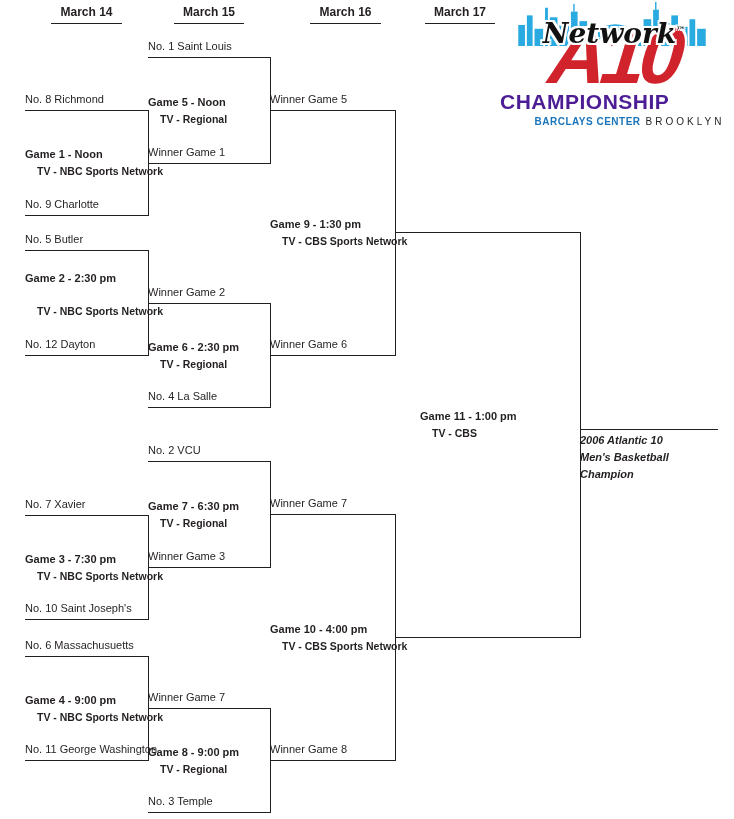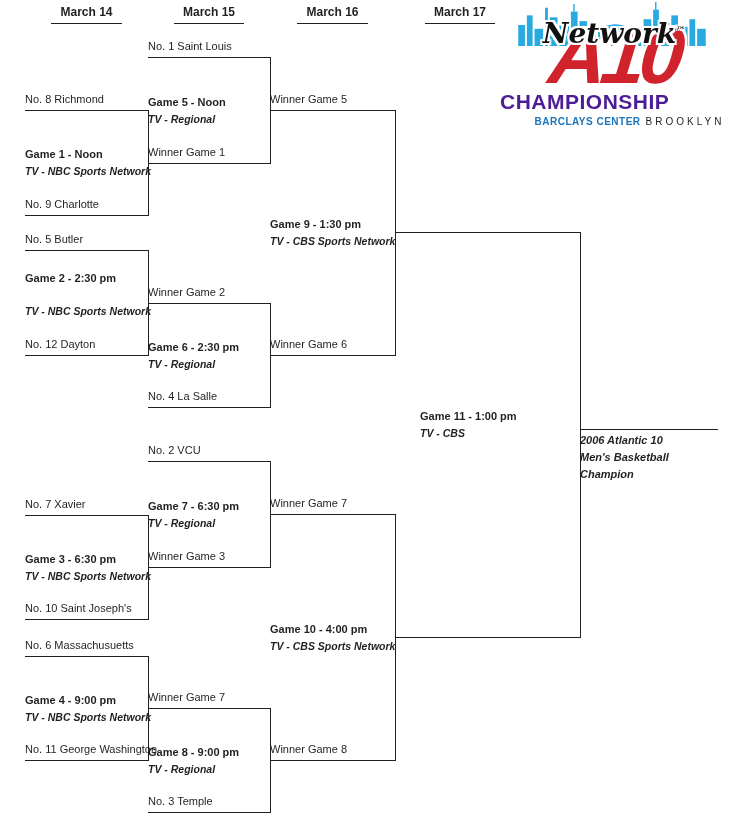--- a/index.html
+++ b/index.html
@@ -12,21 +12,21 @@
   }
   
   .hl{position:absolute;height:1px;background:var(--line);}
   .vl{position:absolute;width:1px;background:var(--line);}
   
   .txt{position:absolute;text-align:left;white-space:nowrap;}
   .hdr{position:absolute;top:5px;text-align:center;font-size:12px;font-weight:bold;}
   .hdr-t{display:inline-block;border-bottom:1px solid var(--line);padding:0 9px 4px 9px;}
   .team{font-size:11px;}
   .glabel{font-size:11px;font-weight:bold;}
-  .tv{font-size:10.5px;font-weight:bold;font-style:italic;}
+  .tv{font-size:10.5px;font-weight:bold;margin-left:12px;}
   .winner{font-size:11px;}
   .champ{font-size:11px;font-weight:bold;font-style:italic;}
   
   .logo{position:absolute;left:500px;top:0;width:228px;height:138px;}
   .skyline{position:absolute;left:14px;top:2px;width:196px;height:44px;}
   .skyline *{fill:var(--logo-blue);}
   .a10{
     position:absolute;left:0;top:16px;width:228px;text-align:center;line-height:1;
     font-size:80px;font-weight:900;font-style:italic;letter-spacing:-6px;color:var(--red);
     transform:skewX(-6deg);
@@ -46,21 +46,21 @@
   .venue{color:var(--venue-blue);font-weight:bold;letter-spacing:0.5px;margin-left:31px;}
   .city{color:#231f20;letter-spacing:3px;margin-left:5px;}
 </style>
 </head>
 <body>
 
 <div class="page">
 
   <div class="hdr" style="left:25px;width:123px"><span class="hdr-t">March 14</span></div>
   <div class="hdr" style="left:148px;width:122px"><span class="hdr-t">March 15</span></div>
-  <div class="hdr" style="left:270px;width:125px"><span class="hdr-t">March 16</span></div>
+  <div class="hdr" style="left:283px;width:125px"><span class="hdr-t">March 16</span></div>
   <div class="hdr" style="left:395px;width:130px"><span class="hdr-t">March 17</span></div>
 
   <div class="logo">
     <svg class="skyline" viewBox="0 0 200 46" aria-hidden="true">
       <rect x="2" y="24" width="7" height="22"></rect>
       <rect x="11" y="14" width="6" height="32"></rect>
       <rect x="19" y="28" width="9" height="18"></rect>
       <rect x="30" y="6" width="3" height="40"></rect>
       <rect x="35" y="16" width="8" height="30"></rect>
       <rect x="45" y="24" width="10" height="22"></rect>
@@ -134,21 +134,21 @@
   <span class="txt glabel" style="left:25px;top:148px;width:123px">Game 1 - Noon</span>
   <span class="txt tv" style="left:25px;top:165px;width:123px">TV - NBC Sports Network</span>
   <span class="txt team" style="left:25px;top:198px;width:123px">No. 9 Charlotte</span>
 
   <span class="txt team" style="left:25px;top:233px;width:123px">No. 5 Butler</span>
   <span class="txt glabel" style="left:25px;top:272px;width:123px">Game 2 - 2:30 pm</span>
   <span class="txt tv" style="left:25px;top:305px;width:123px">TV - NBC Sports Network</span>
   <span class="txt team" style="left:25px;top:338px;width:123px">No. 12 Dayton</span>
 
   <span class="txt team" style="left:25px;top:498px;width:123px">No. 7 Xavier</span>
-  <span class="txt glabel" style="left:25px;top:553px;width:123px">Game 3 - 6:30 pm</span>
+  <span class="txt glabel" style="left:25px;top:553px;width:123px">Game 3 - 7:30 pm</span>
   <span class="txt tv" style="left:25px;top:570px;width:123px">TV - NBC Sports Network</span>
   <span class="txt team" style="left:25px;top:602px;width:123px">No. 10 Saint Joseph's</span>
 
   <span class="txt team" style="left:25px;top:639px;width:123px">No. 6 Massachusuetts</span>
   <span class="txt glabel" style="left:25px;top:694px;width:123px">Game 4 - 9:00 pm</span>
   <span class="txt tv" style="left:25px;top:711px;width:123px">TV - NBC Sports Network</span>
   <span class="txt team" style="left:25px;top:743px;width:123px">No. 11 George Washington</span>
 
   <span class="txt team" style="left:148px;top:40px;width:122px">No. 1 Saint Louis</span>
   <span class="txt glabel" style="left:148px;top:96px;width:122px">Game 5 - Noon</span>

